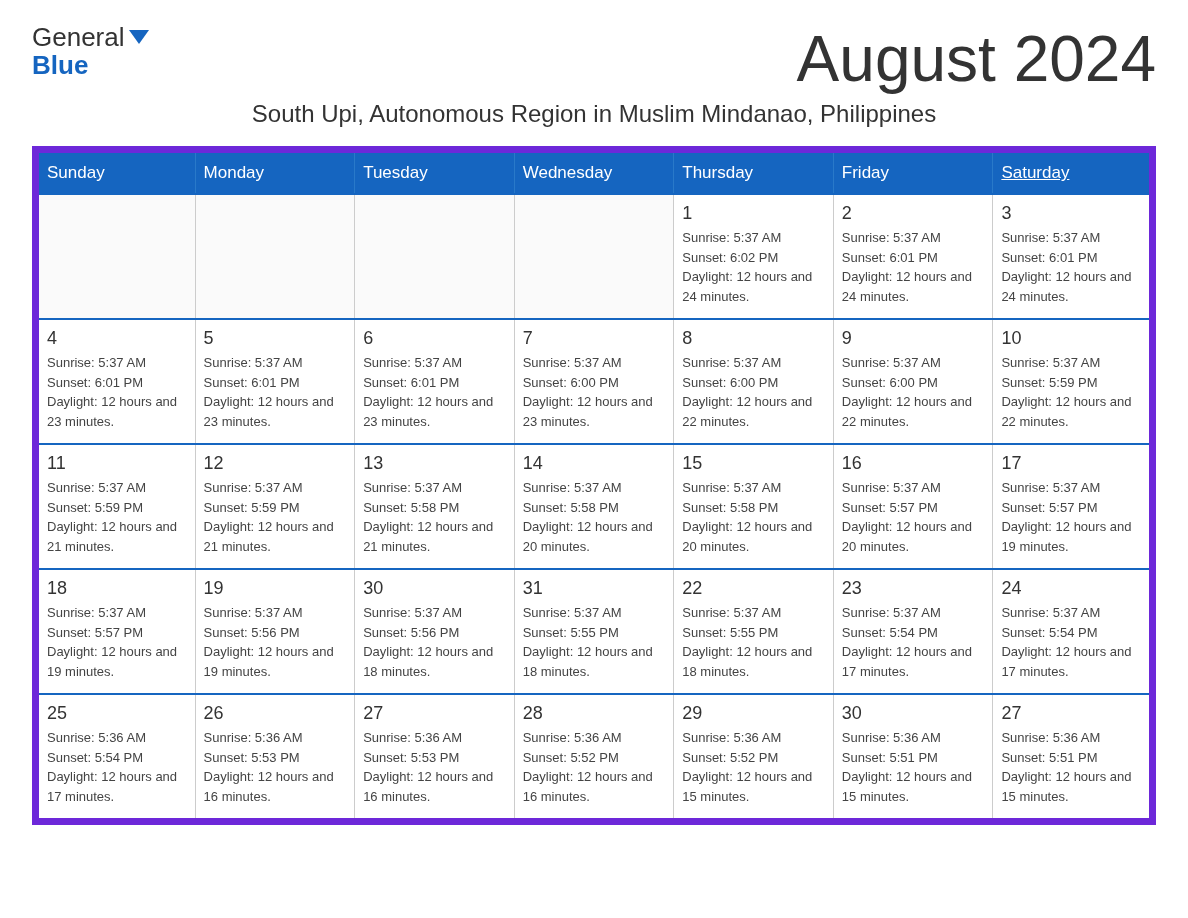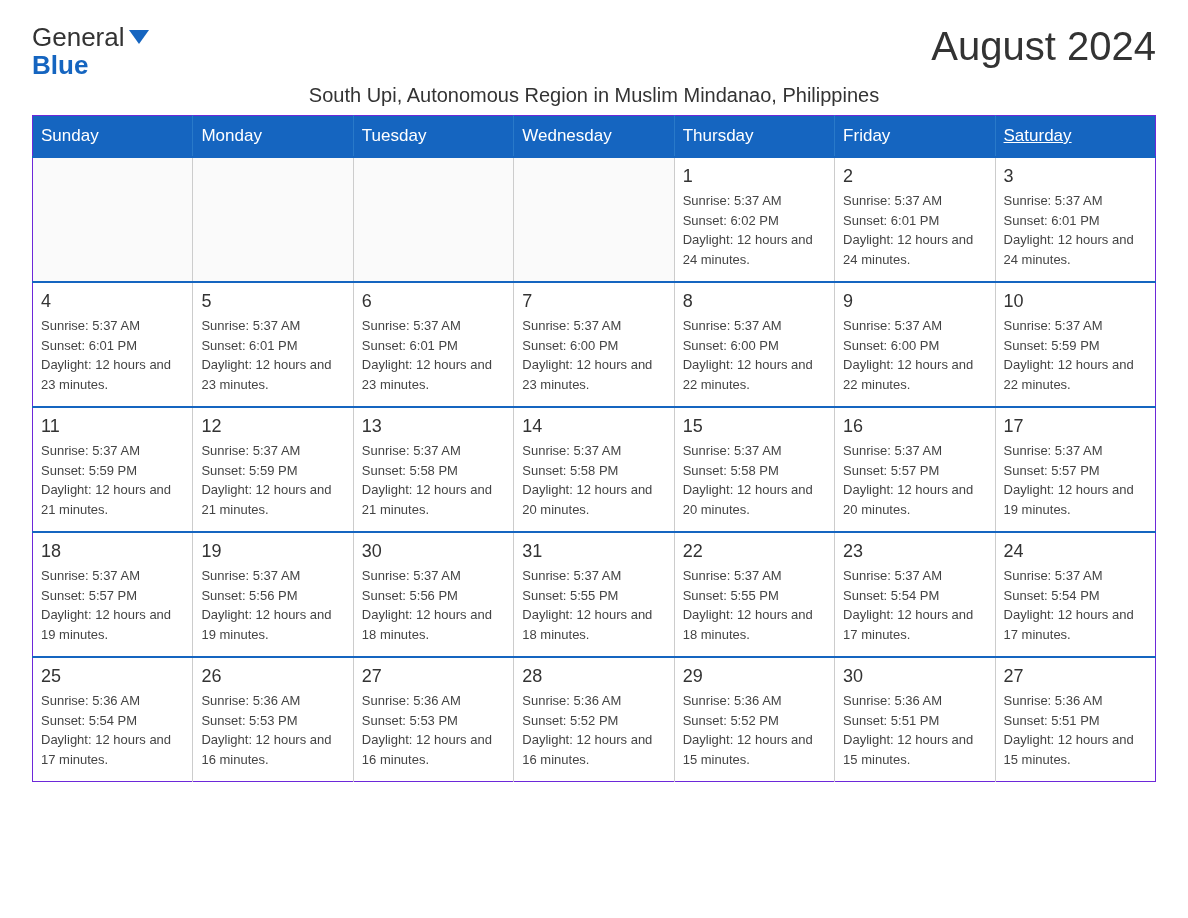--- a/index.html
+++ b/index.html
@@ -40,36 +40,36 @@
     }
     .logo-bottom {
       font-size: 26px;
       font-weight: bold;
       color: #1565c0;
       line-height: 1;
       margin-top: 2px;
       text-align: right;
     }
     .page-title {
-      font-size: 40px;
+      font-size: 64px;
       font-weight: 300;
       color: #333;
       text-align: right;
       line-height: 1.1;
     }
     .subtitle {
-      font-size: 20px;
+      font-size: 24px;
       color: #333;
       text-align: center;
-      margin-bottom: 8px;
+      margin-bottom: 18px;
     }
     .calendar {
       width: 100%;
       border-collapse: collapse;
-      border: 1px solid #6d28d9;
+      border: 7px solid #6d28d9;
     }
     .calendar thead th {
       background-color: #1565c0;
       color: #fff;
       font-size: 17px;
       font-weight: normal;
       padding: 10px 8px;
       text-align: left;
       border-right: 1px solid #2979c9;
     }

